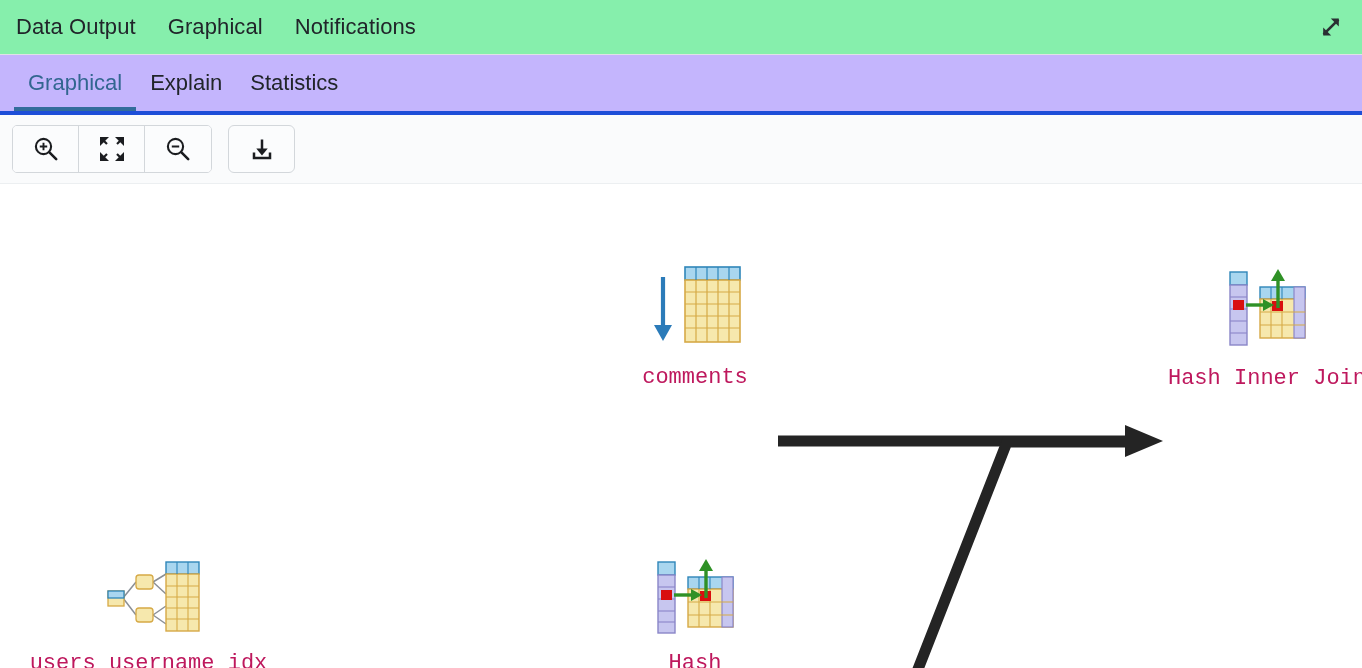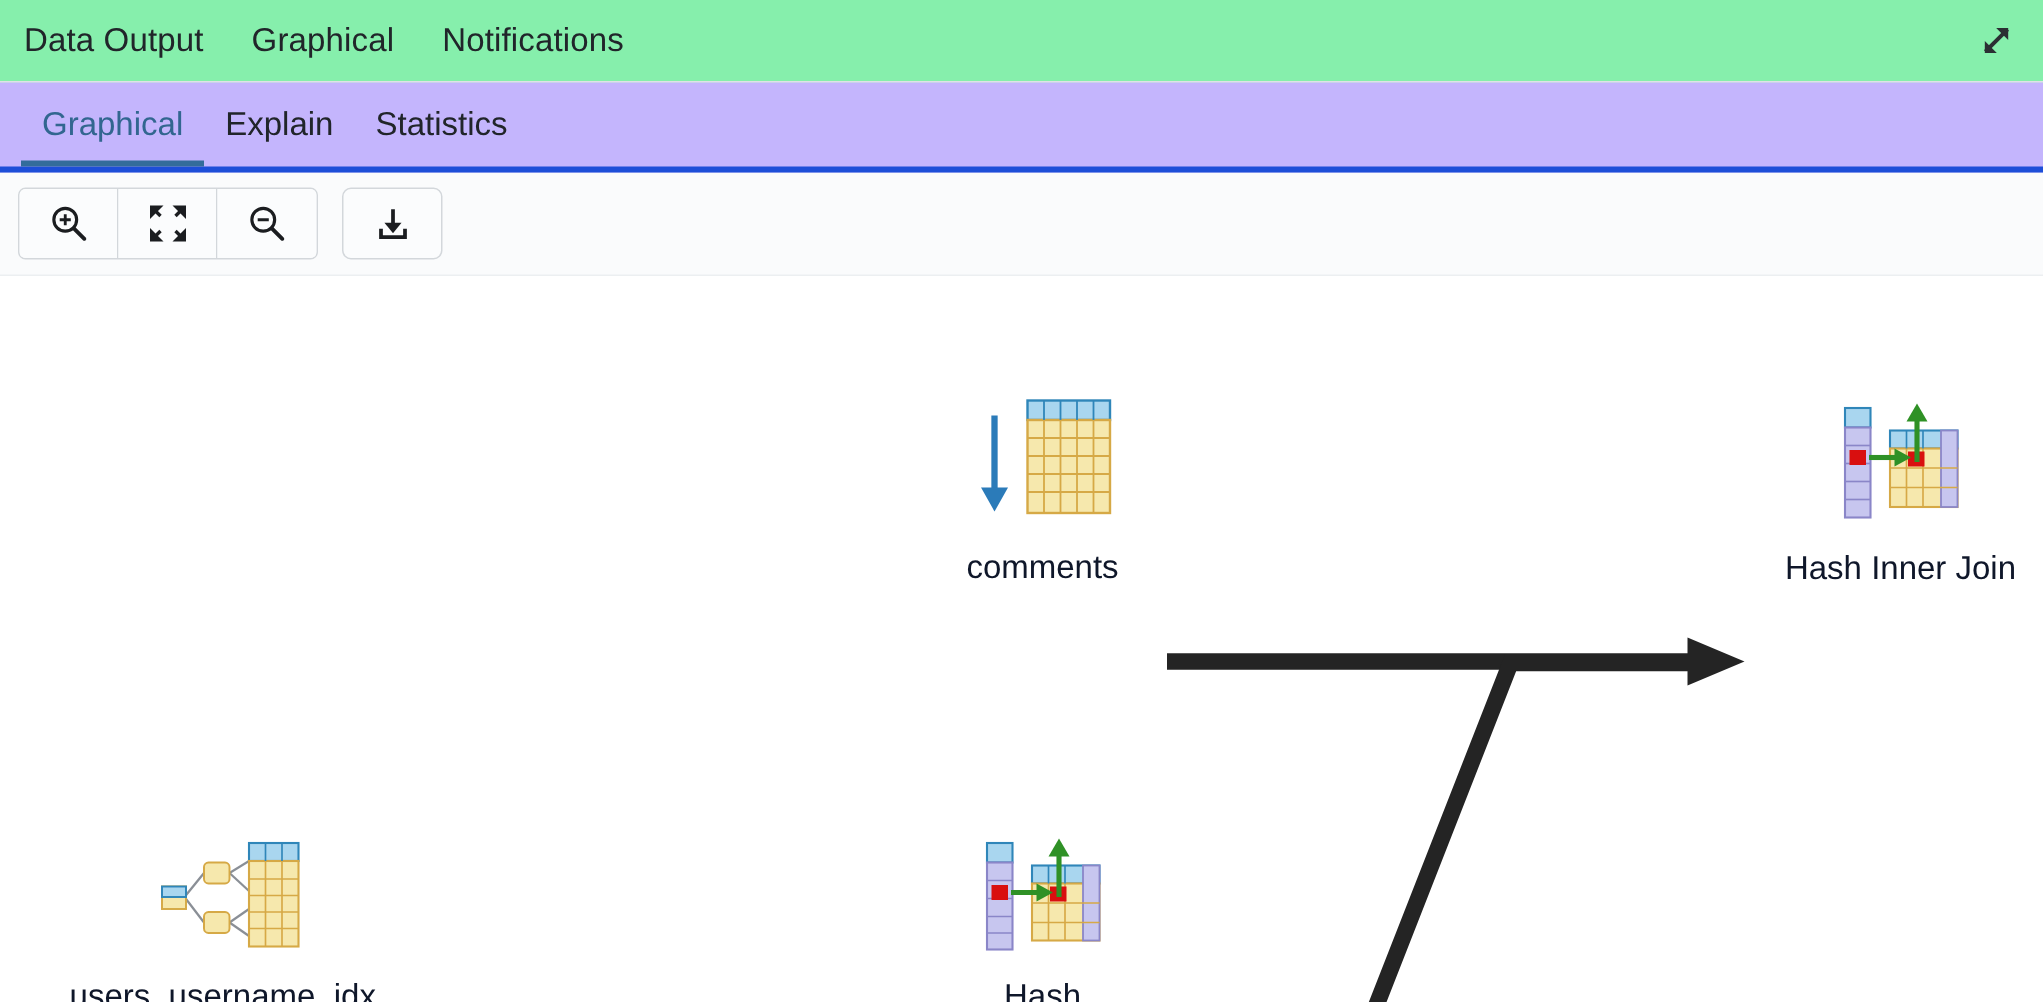--- a/index.html
+++ b/index.html
@@ -145,23 +145,24 @@
   .node {
     position: absolute;
     display: flex;
     flex-direction: column;
     align-items: center;
   }
   .node-icon { display: block; }
   .node-label {
     margin-top: 12px;
     font-size: 22px;
-    color: #0f172a;
+    color: #be185d;
     white-space: nowrap;
     text-align: center;
+    font-family: Liberation Mono, monospace;
   }
 </style>
 </head>
 <body>
 
 <div class="app">
 
   <div class="tabbar-primary">
     <div class="ptab">
       <span>Data Output</span>

